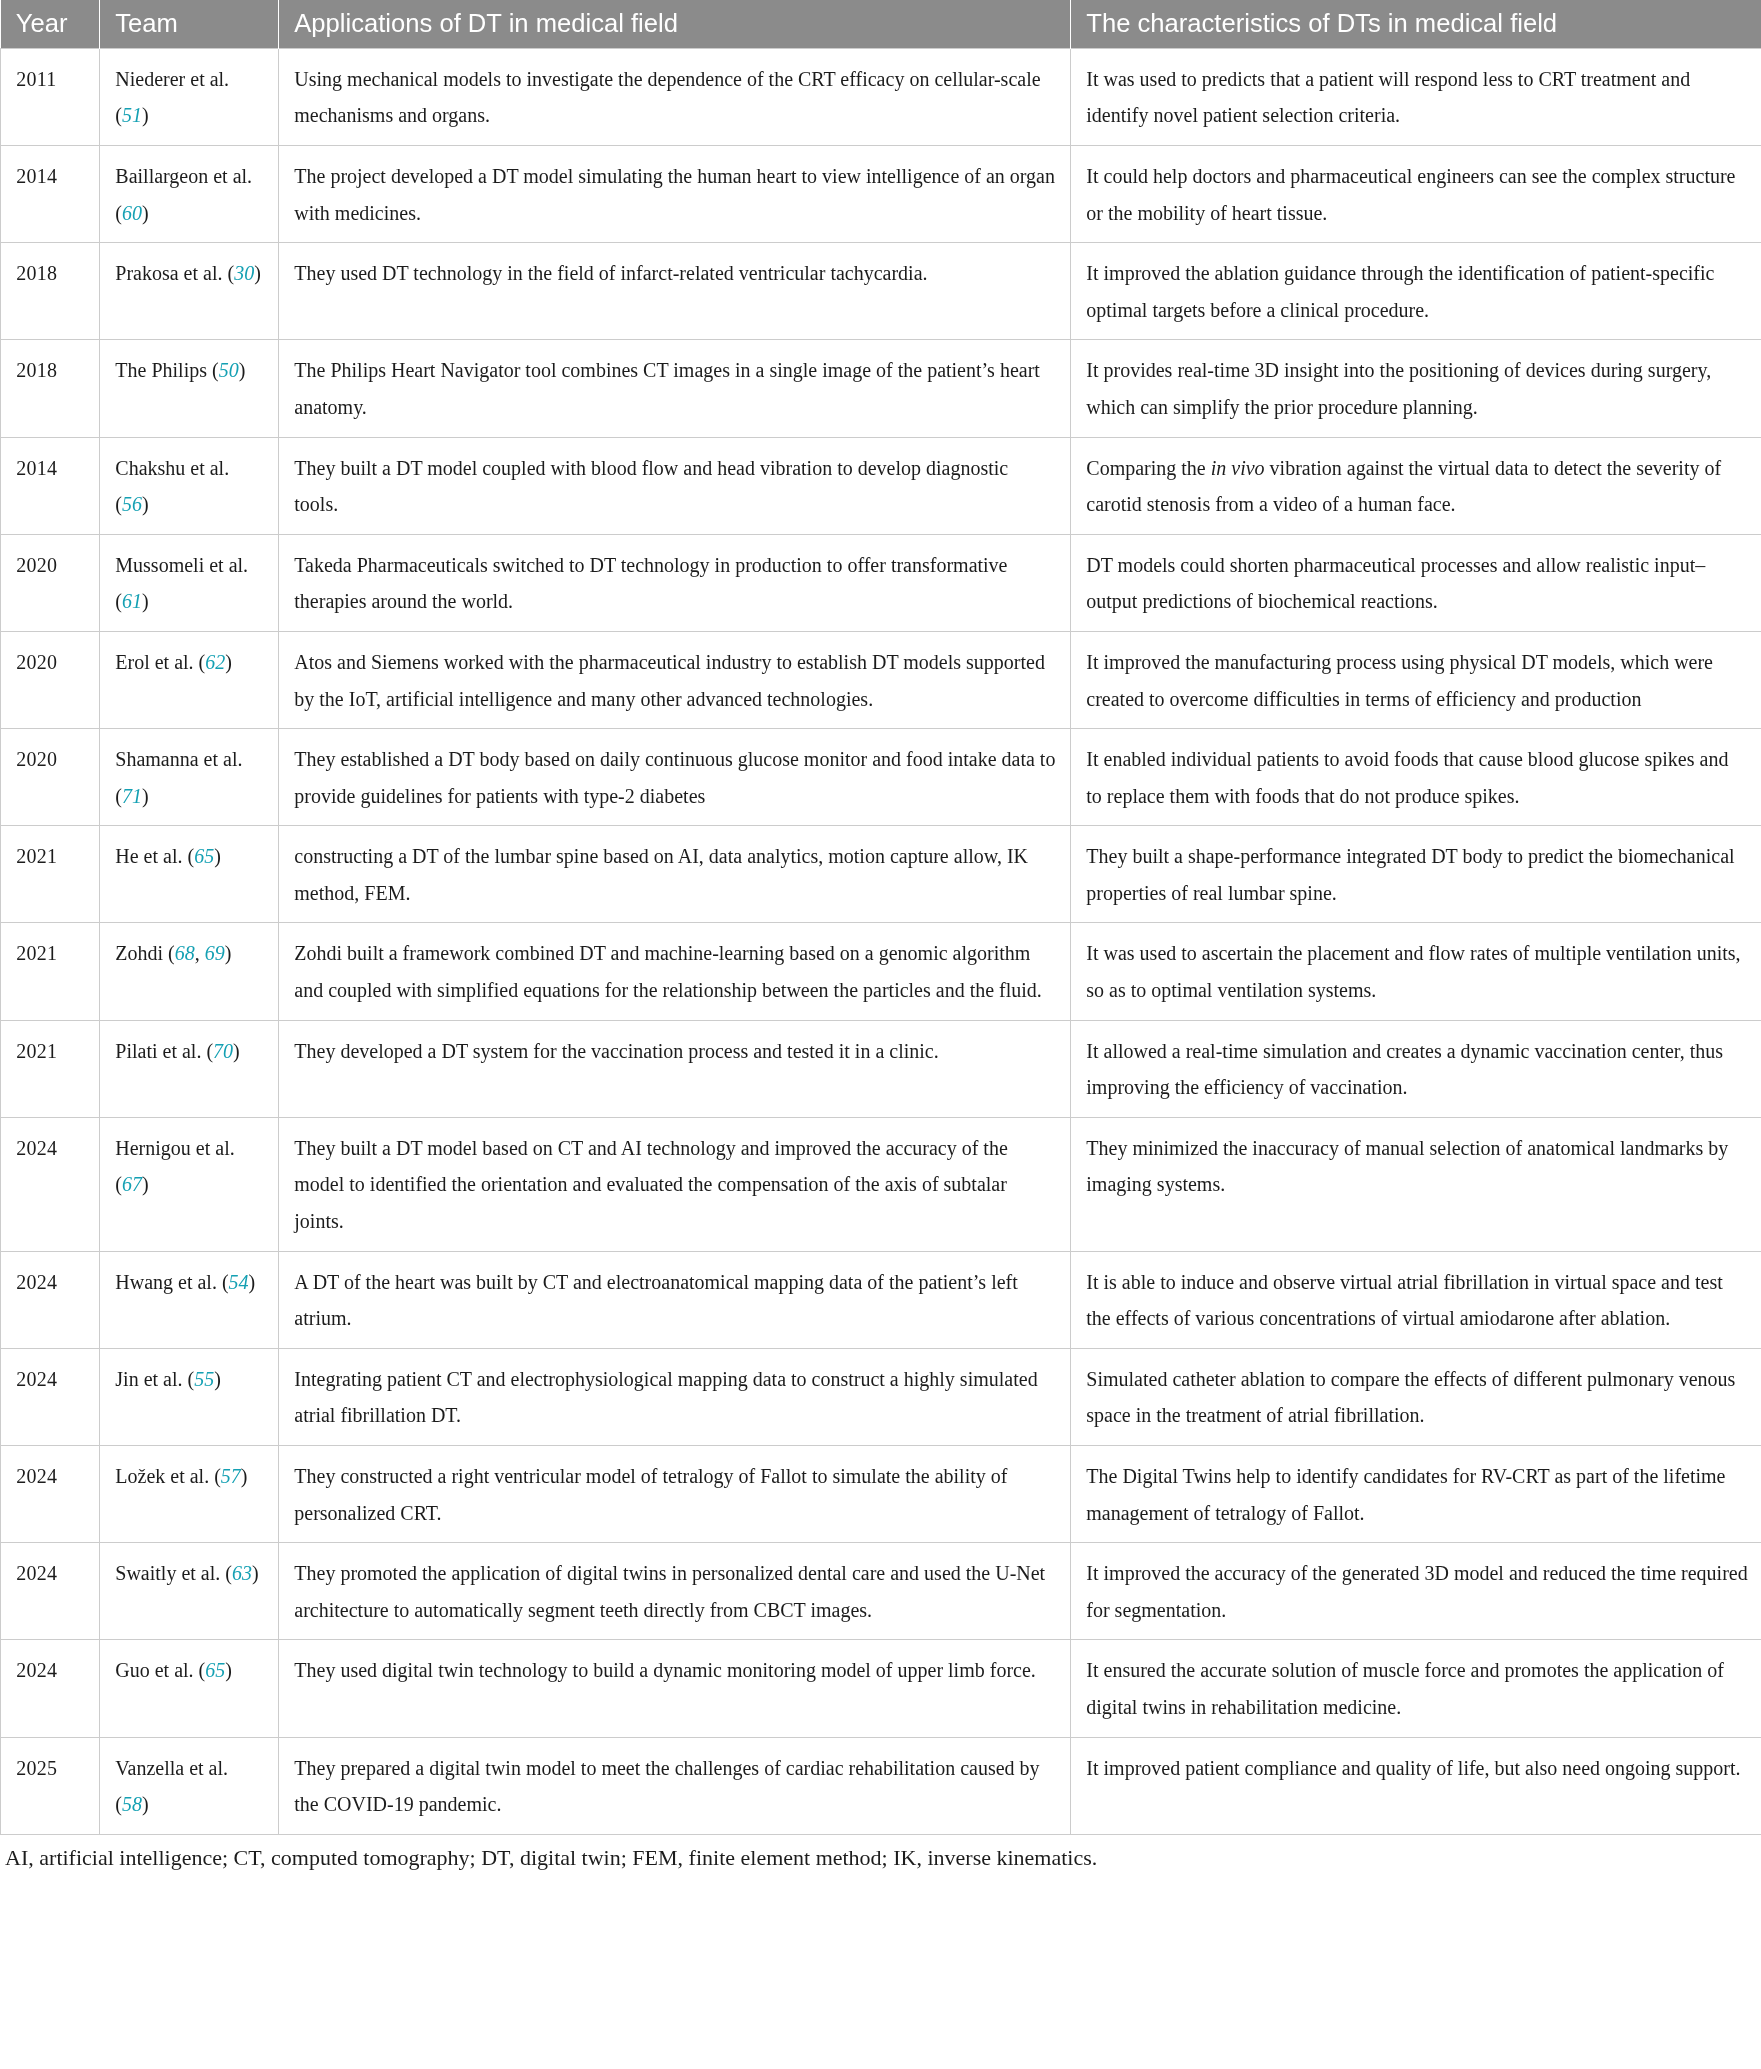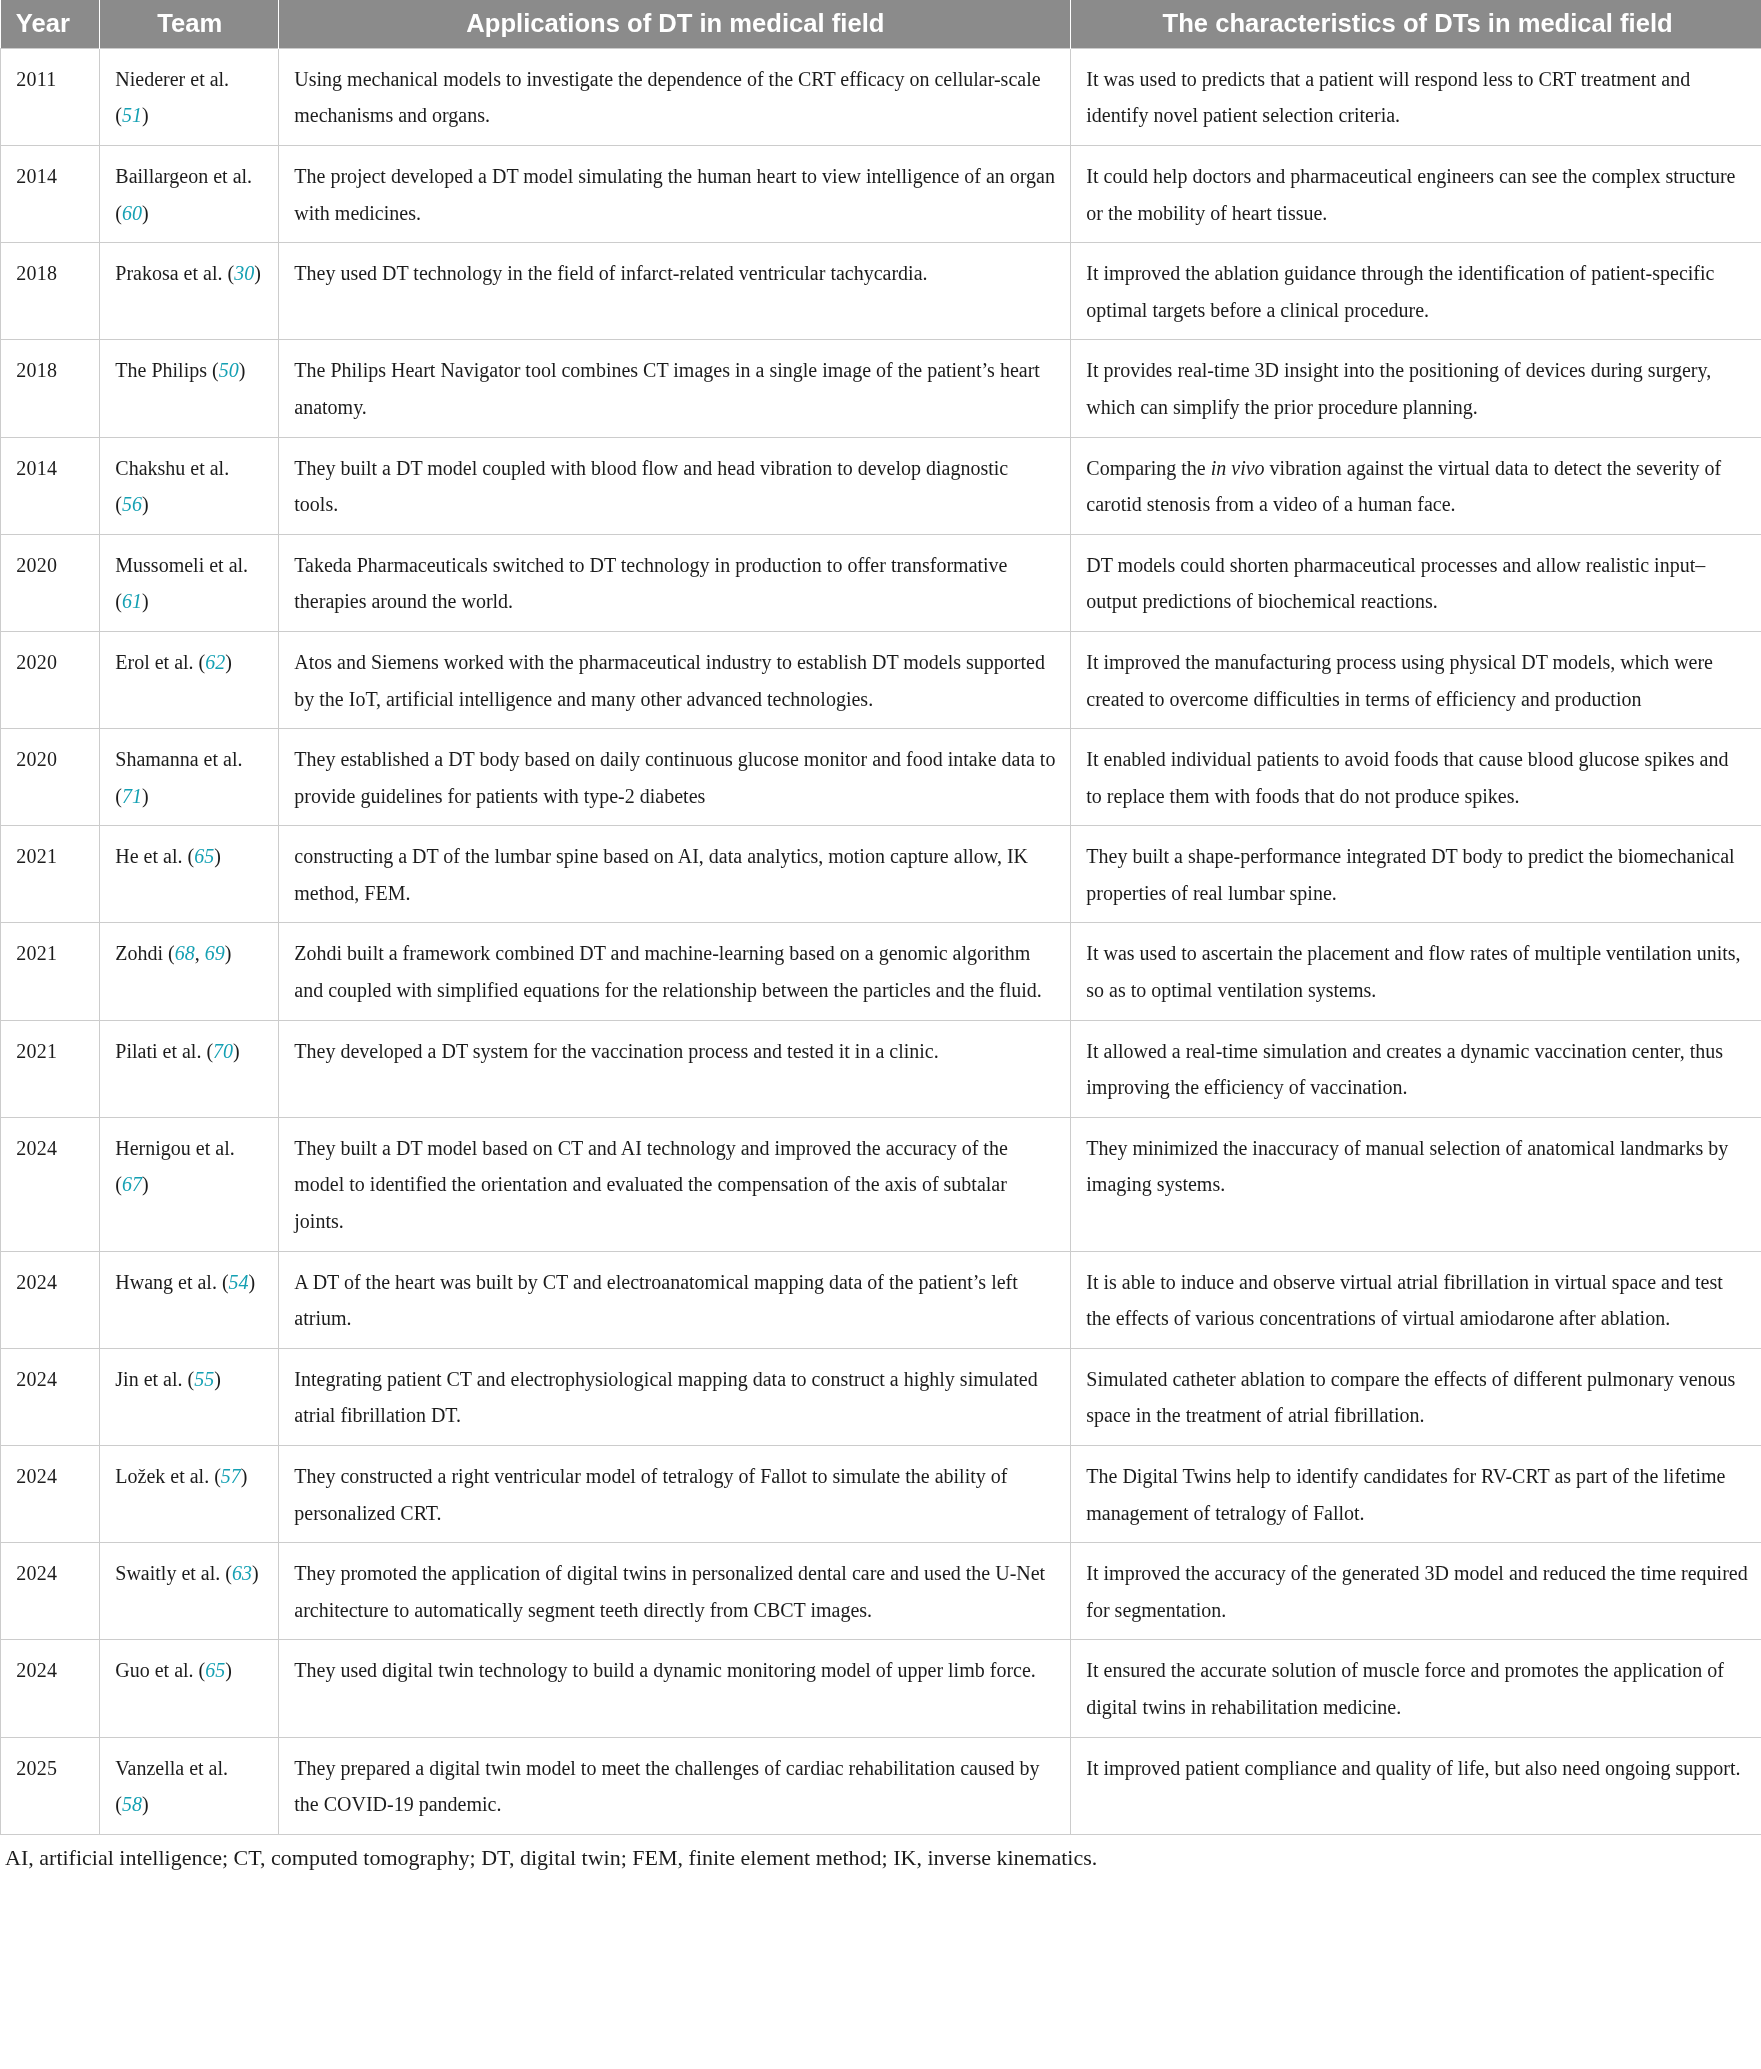--- a/index.html
+++ b/index.html
@@ -22,30 +22,29 @@
   }
   table.dt-table {
     width: 1762px;
     border-collapse: collapse;
     table-layout: fixed;
   }
   table.dt-table thead th {
     background: var(--header-bg);
     color: var(--header-text);
     font-family: "Liberation Sans", "DejaVu Sans", sans-serif;
-    font-weight: 700;
+    font-weight: 400;
     font-size: 25.6px;
     text-align: left;
     vertical-align: middle;
     padding: 9.4px 13.6px 9.4px 15.3px;
     border: none;
   }
   table.dt-table thead th + th {
     border-left: 1.7px solid #ffffff;
-    text-align: center;
   }
   table.dt-table tbody td {
     border: 0.9px solid var(--border);
     vertical-align: top;
     padding: 12px 13.6px 11px 15.3px;
     font-size: 20px;
     line-height: 1.83;
   }
   td.col-year { letter-spacing: 0.2px; }
   span.cite { color: var(--citation); font-style: italic; }

